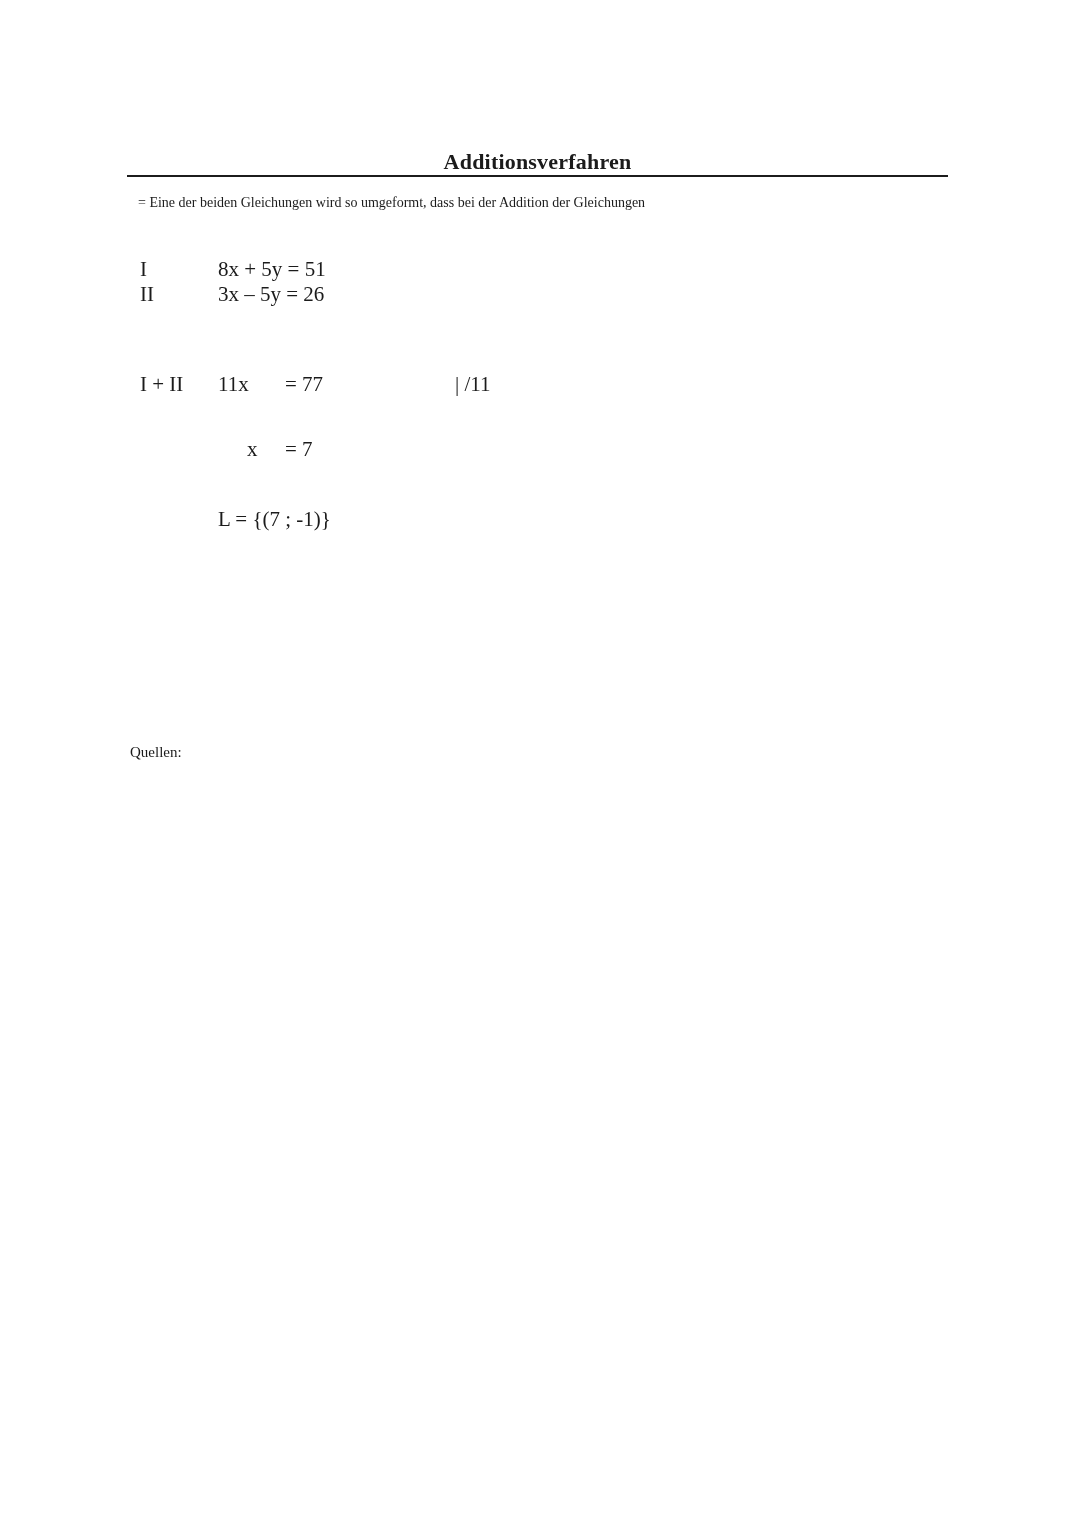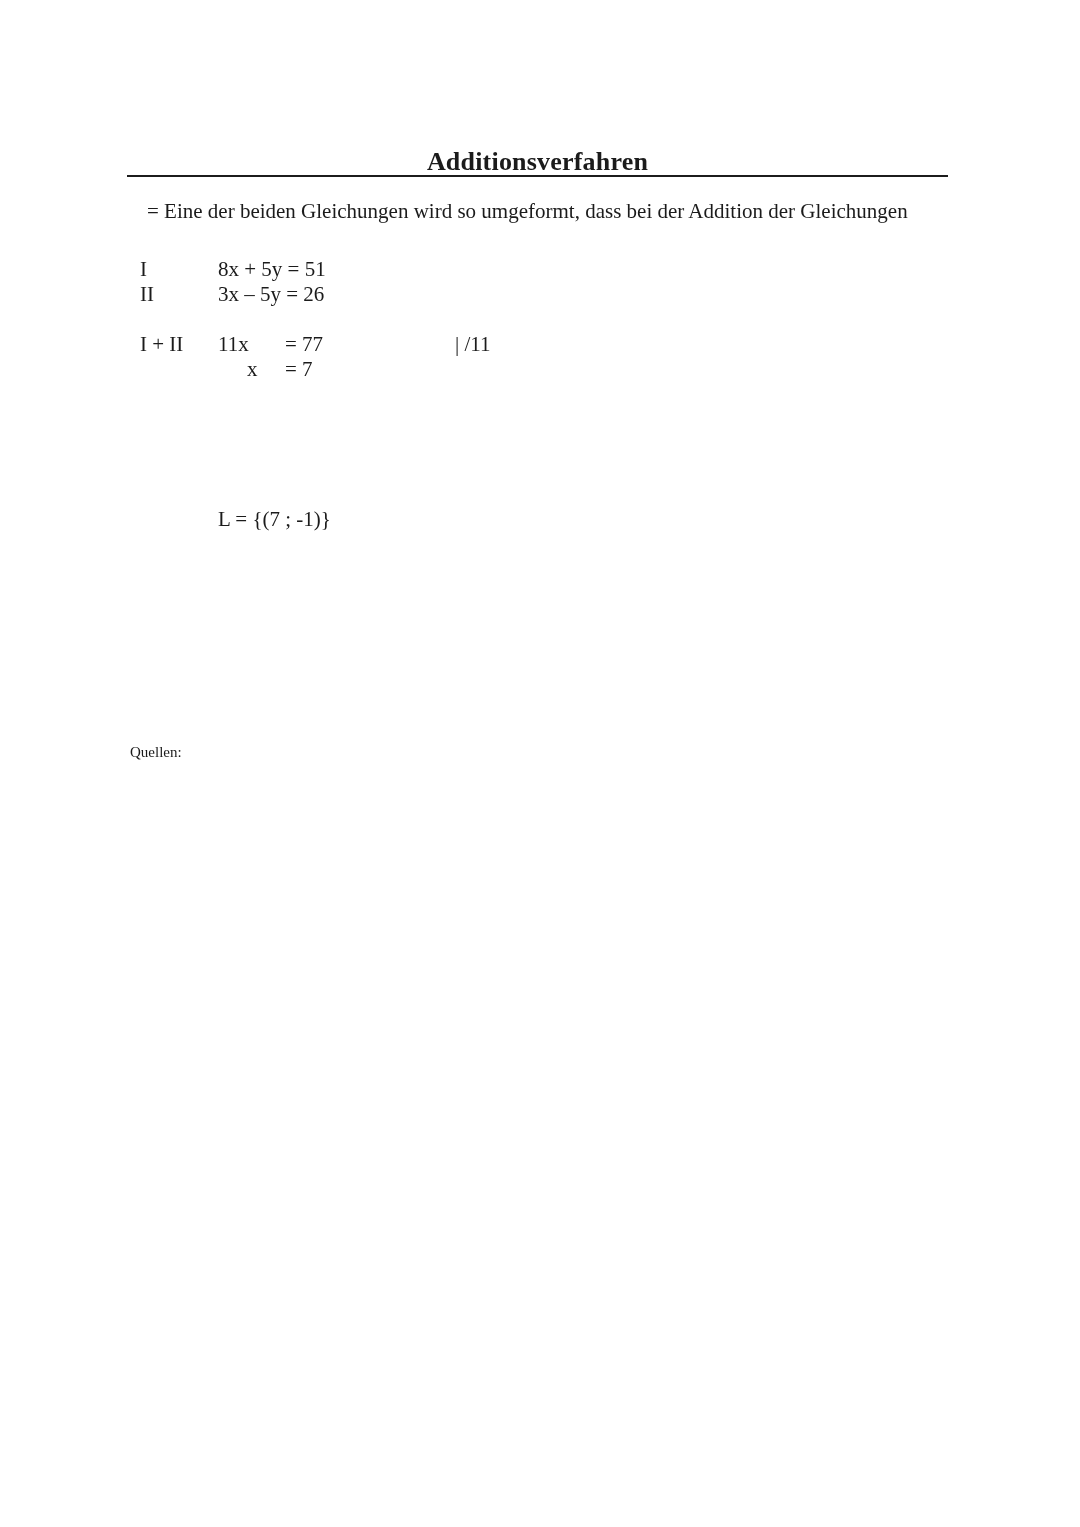--- a/index.html
+++ b/index.html
@@ -20,31 +20,31 @@
     position: absolute;
     left: 127px;
     top: 151px;
     width: 821px;
     text-align: center;
     border-bottom: 2px solid #1c1c1c;
     padding-bottom: 2px;
   }
   .title-section .title {
     margin: 0;
-    font-size: 26px;
+    font-size: 22px;
     line-height: 22px;
     font-weight: bold;
     letter-spacing: 0.2px;
   }
   .intro {
     position: absolute;
     left: 132px;
     top: 184px;
-    margin: 15px;
-    font-size: 21px;
+    margin: 6px;
+    font-size: 14px;
     line-height: 25px;
   }
   .intro .line {
     display: block;
     white-space: nowrap;
   }
   .eq-font {
     font-size: 21px;
     line-height: 25px;
     white-space: nowrap;
@@ -69,20 +69,21 @@
     flex: 0 0 67px;
   }
   .eq-lhs.indent-x {
     padding-left: 29px;
     box-sizing: border-box;
   }
   .eq-rhs {
     display: inline-block;
     width: 170px;
     flex: 0 0 170px;
+    margin-top: 40px;
   }
   .eq-add {
     position: absolute;
     left: 140px;
     top: 332px;
   }
   .subst {
     position: absolute;
     left: 218px;
     top: 408px;

